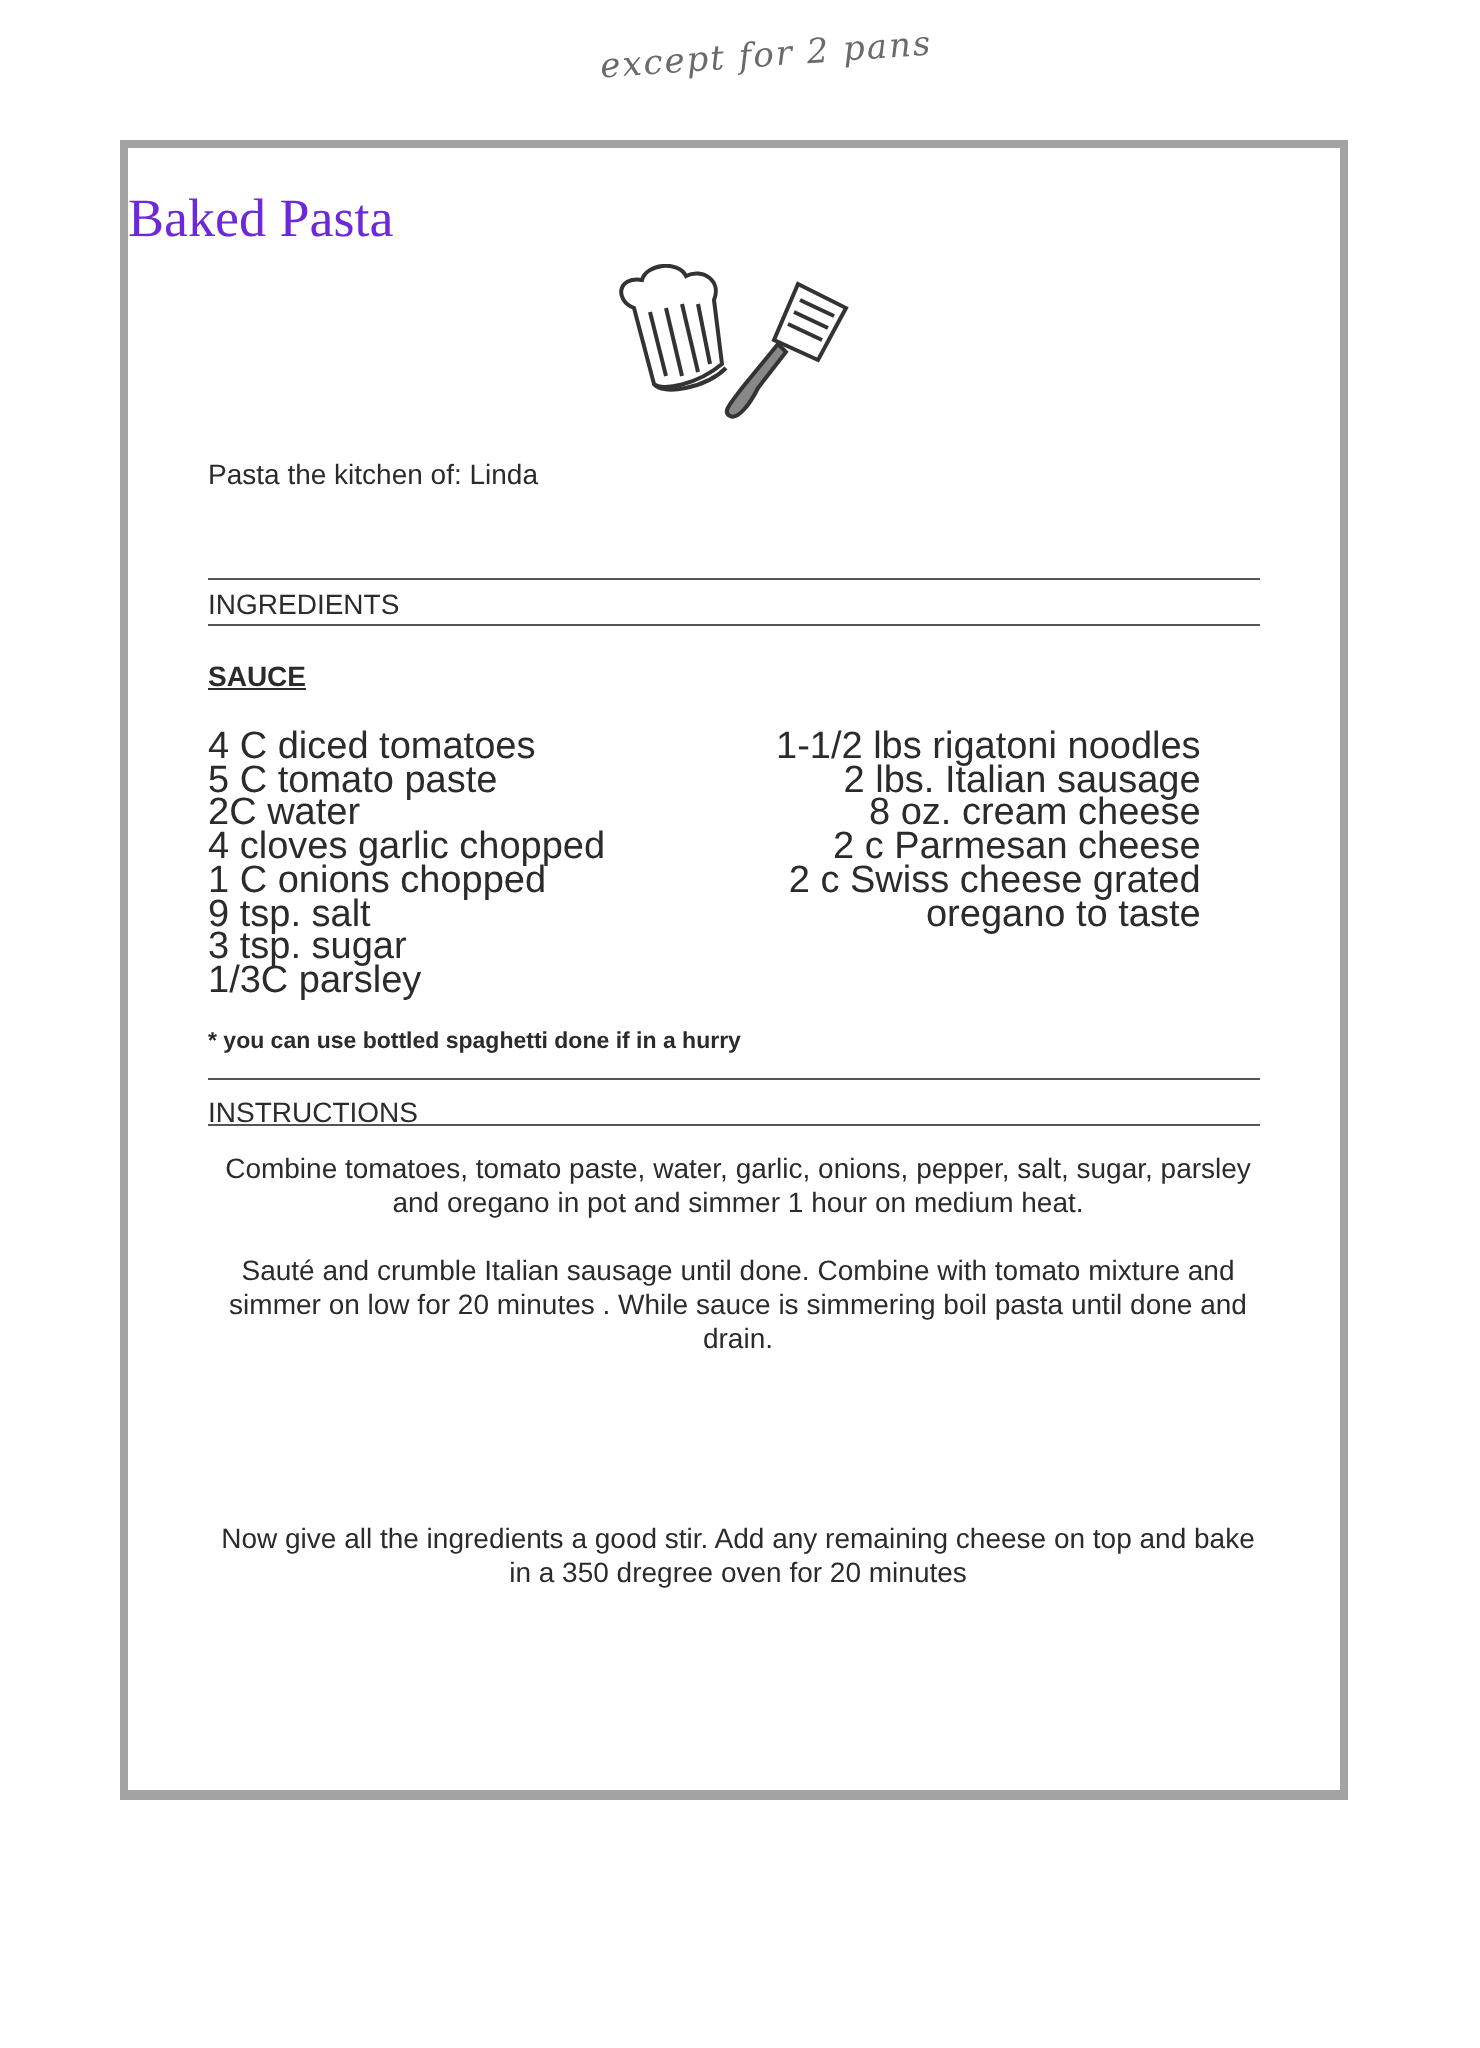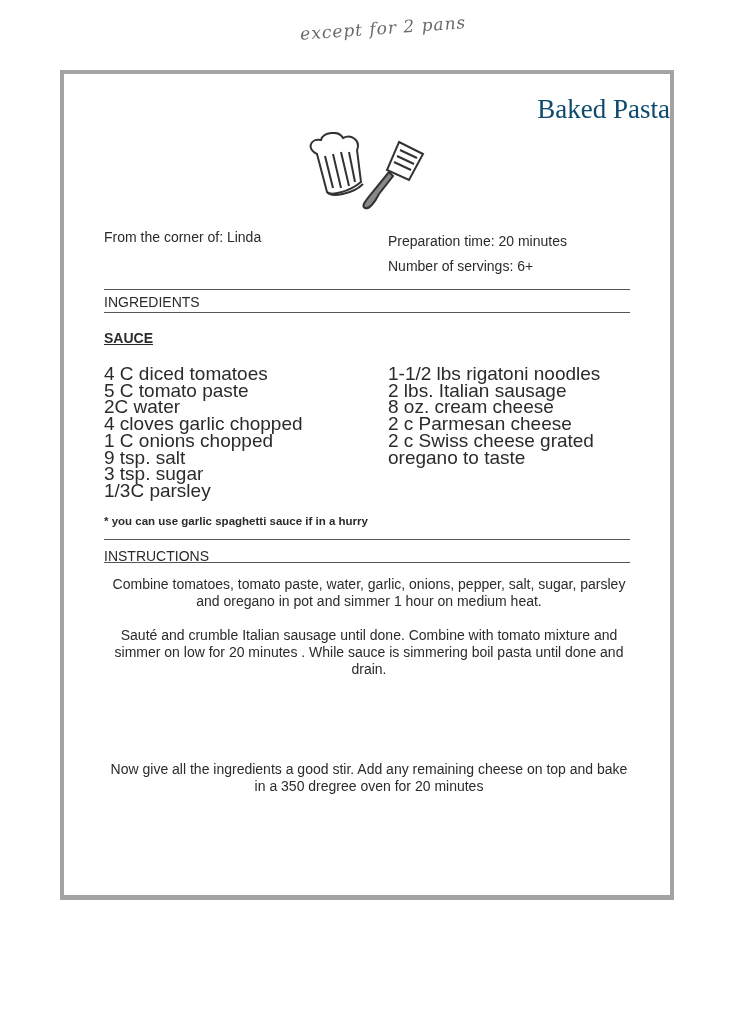--- a/index.html
+++ b/index.html
@@ -9,32 +9,32 @@
   }
   .handnote {
     position: absolute; left: 300px; top: 18px; font-family: "DejaVu Serif", serif;
     font-style: italic; font-size: 17px; color: #6a6a6a; transform: rotate(-4deg); letter-spacing: 1px;
   }
   .frame {
     position: absolute; left: 60px; top: 70px; width: 606px; height: 821px;
     border: 4px solid #a3a3a3; border-bottom-width: 5px; background: #fff;
   }
   .title {
-    position: absolute; left: 0; width: 100%; top: 20px; text-align: right;
-    font-family: "Liberation Serif", serif; font-size: 27px; color: #0c4a6e;
+    position: absolute; left: 0; width: 100%; top: 20px; text-align: left;
+    font-family: "Liberation Serif", serif; font-size: 27px; color: #6d28d9;
   }
   .chef-art { position: absolute; left: 235px; top: 58px; width: 145px; height: 80px; }
   .meta-left { position: absolute; left: 40px; top: 155px; font-size: 14px; }
   .meta-right { position: absolute; left: 324px; top: 155px; font-size: 14px; line-height: 25px; }
   .rule { position: absolute; left: 40px; width: 526px; height: 0; border-top: 1.5px solid #555; }
   .section-head { position: absolute; left: 40px; font-size: 14px; }
   .sauce-head { position: absolute; left: 40px; top: 256px; font-size: 14px; font-weight: bold; text-decoration: underline; }
   .list { position: absolute; font-size: 19px; line-height: 16.7px; margin: 0; padding: 0; list-style: none; }
   .list-left { left: 40px; top: 292px; }
-  .list-right { left: 324px; top: 292px; }
+  .list-right { left: 324px; top: 292px; text-align: right; }
   .note { position: absolute; left: 40px; top: 441px; font-size: 11.5px; font-weight: bold; }
   .instr { position: absolute; left: 40px; width: 530px; font-size: 14px; line-height: 17px; margin: 0; text-align: center; }
 </style>
 </head>
 <body>
 
 <div class="handnote">except for 2 pans</div>
 
 <div class="frame">
   <div class="title">Baked Pasta</div>
@@ -50,25 +50,21 @@
     </g>
     <g stroke="#333" stroke-width="2">
       <path d="M100 10 L124 22 L110 48 L88 38 Z" fill="#fff"></path>
       <line x1="101" y1="18" x2="118" y2="26"></line>
         <line x1="98" y1="24" x2="115" y2="32"></line>
         <line x1="95" y1="30" x2="112" y2="38"></line>
       <path d="M90 40 L72 62 C66 70, 62 74, 66 76 C70 78, 76 70, 80 62 L94 44 Z" fill="#888"></path>
     </g>
   </svg>
 
-  <div class="meta-left">From the corner of:  Linda</div>
-  <div class="meta-right">
-    <div>Preparation time:  20 minutes</div>
-    <div>Number of servings:  6+</div>
-  </div>
+  <div class="meta-left">Pasta the kitchen of:  Linda</div>
 
   <div class="rule" style="top:215px"></div>
   <div class="section-head" style="top:220px">INGREDIENTS</div>
   <div class="rule" style="top:238px"></div>
 
   <div class="sauce-head">SAUCE</div>
 
   <ul class="list list-left">
     <li>4 C diced tomatoes</li>
     <li>5 C tomato paste</li>
@@ -82,21 +78,21 @@
 
   <ul class="list list-right">
     <li>1-1/2 lbs rigatoni noodles</li>
     <li>2 lbs. Italian sausage</li>
     <li>8 oz. cream cheese</li>
     <li>2 c Parmesan cheese</li>
     <li>2 c Swiss cheese  grated</li>
     <li>oregano to taste</li>
   </ul>
 
-  <div class="note">* you can use garlic spaghetti sauce if in a hurry</div>
+  <div class="note">* you can use bottled spaghetti done if in a hurry</div>
 
   <div class="rule" style="top:465px"></div>
   <div class="section-head" style="top:474px">INSTRUCTIONS</div>
   <div class="rule" style="top:488px"></div>
 
   <p class="instr" style="top:502px">Combine tomatoes, tomato paste, water, garlic, onions, pepper, salt, sugar, parsley and oregano in pot and simmer 1 hour on medium heat.</p>
   <p class="instr" style="top:553px">Sauté and crumble Italian sausage until done.  Combine with tomato mixture  and simmer on low for 20 minutes .  While sauce is simmering boil pasta until done and drain.</p>
   <p class="instr" style="top:687px">Now give all the ingredients a good stir.  Add any remaining cheese on top and bake in a 350 dregree oven for 20 minutes</p>
 </div>
 

